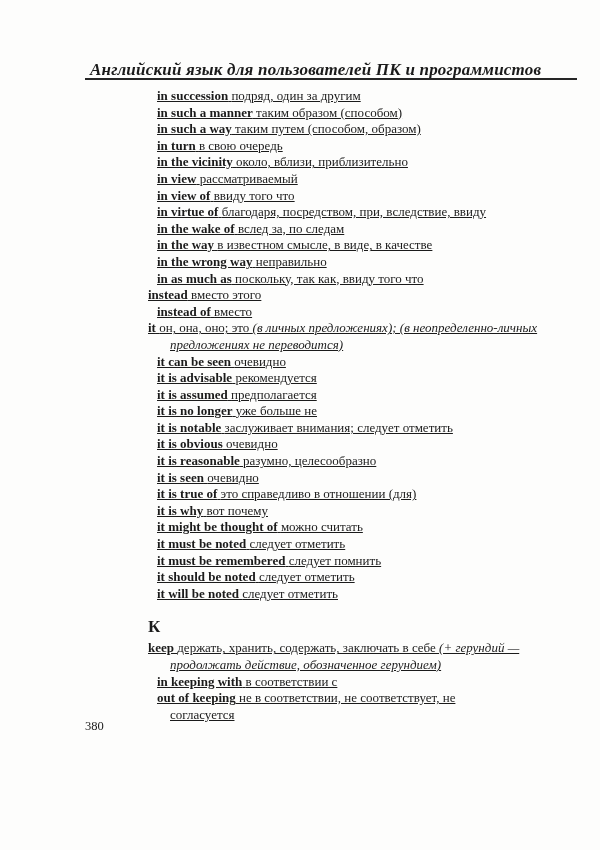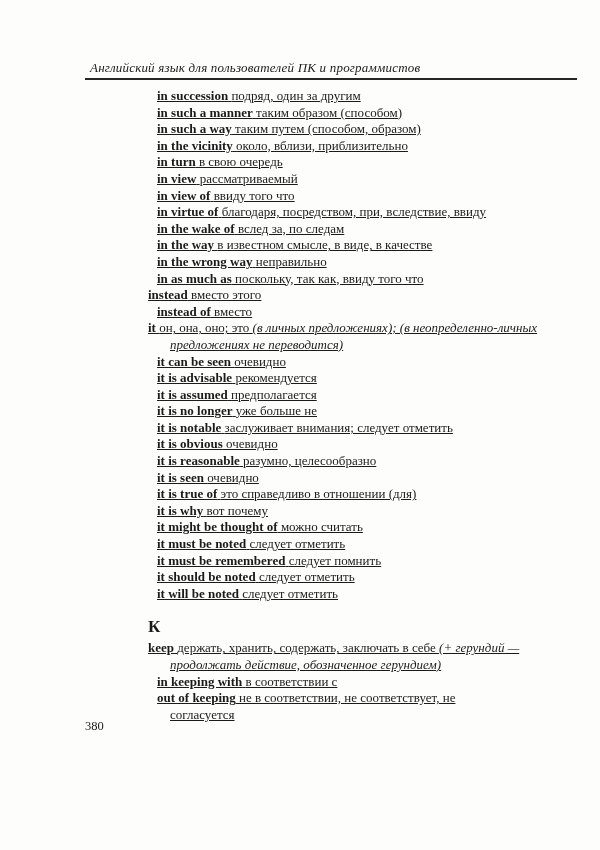--- a/index.html
+++ b/index.html
@@ -13,22 +13,22 @@
     height: 850px;
     background: #fdfdfc;
     font-family: "Liberation Serif", "DejaVu Serif", serif;
     color: #1b1b1b;
     overflow: hidden;
   }
   .running-header {
     position: absolute;
     left: 90px;
     top: 60px;
-    font-size: 13px;
-    font-weight: normal;
+    font-size: 17px;
+    font-weight: bold;
     font-style: italic;
     letter-spacing: 0.2px;
     white-space: nowrap;
   }
   .header-rule {
     position: absolute;
     left: 85px;
     top: 78px;
     width: 492px;
     height: 2px;
@@ -72,22 +72,22 @@
 <body>
 
 <div class="page">
   <div class="running-header">Английский язык для пользователей ПК и программистов</div>
   <div class="header-rule"></div>
 
   <div class="content">
       <p class="entry sub"><span class="term">in succession</span> <span class="def">подряд, один за другим</span></p>
       <p class="entry sub"><span class="term">in such a manner</span> <span class="def">таким образом (способом)</span></p>
       <p class="entry sub"><span class="term">in such a way</span> <span class="def">таким путем (способом, образом)</span></p>
+      <p class="entry sub"><span class="term">in turn</span> <span class="def">в свою очередь</span></p>
       <p class="entry sub"><span class="term">in the vicinity</span> <span class="def">около, вблизи, приблизительно</span></p>
-      <p class="entry sub"><span class="term">in turn</span> <span class="def">в свою очередь</span></p>
       <p class="entry sub"><span class="term">in view</span> <span class="def">рассматриваемый</span></p>
       <p class="entry sub"><span class="term">in view of</span> <span class="def">ввиду того что</span></p>
       <p class="entry sub"><span class="term">in virtue of</span> <span class="def">благодаря, посредством, при, вследствие, ввиду</span></p>
       <p class="entry sub"><span class="term">in the wake of</span> <span class="def">вслед за, по следам</span></p>
       <p class="entry sub"><span class="term">in the way</span> <span class="def">в известном смысле, в виде, в качестве</span></p>
       <p class="entry sub"><span class="term">in the wrong way</span> <span class="def">неправильно</span></p>
       <p class="entry sub"><span class="term">in as much as</span> <span class="def">поскольку, так как, ввиду того что</span></p>
       <p class="entry head"><span class="term">instead</span> <span class="def">вместо этого</span></p>
       <p class="entry sub"><span class="term">instead of</span> <span class="def">вместо</span></p>
       <p class="entry head"><span class="term">it</span> <span class="def">он, она, оно; это </span><span class="def it">(в личных предложениях); (в неопределенно-личных</span><br><span class="def it">предложениях не переводится)</span></p>

